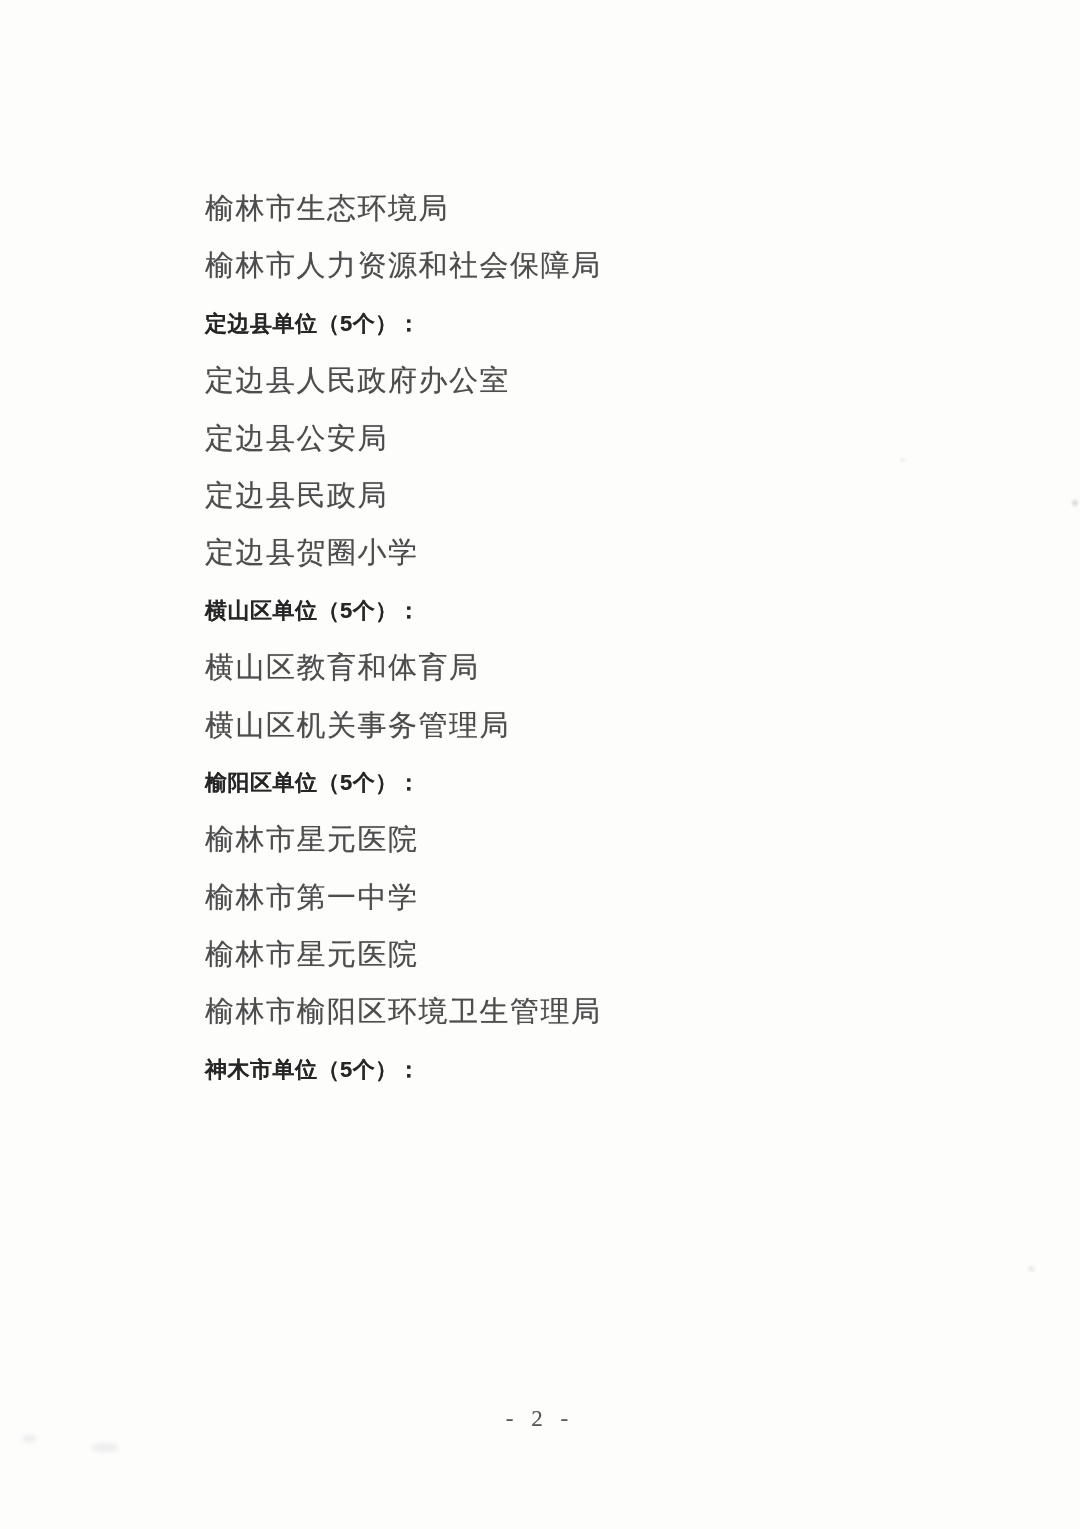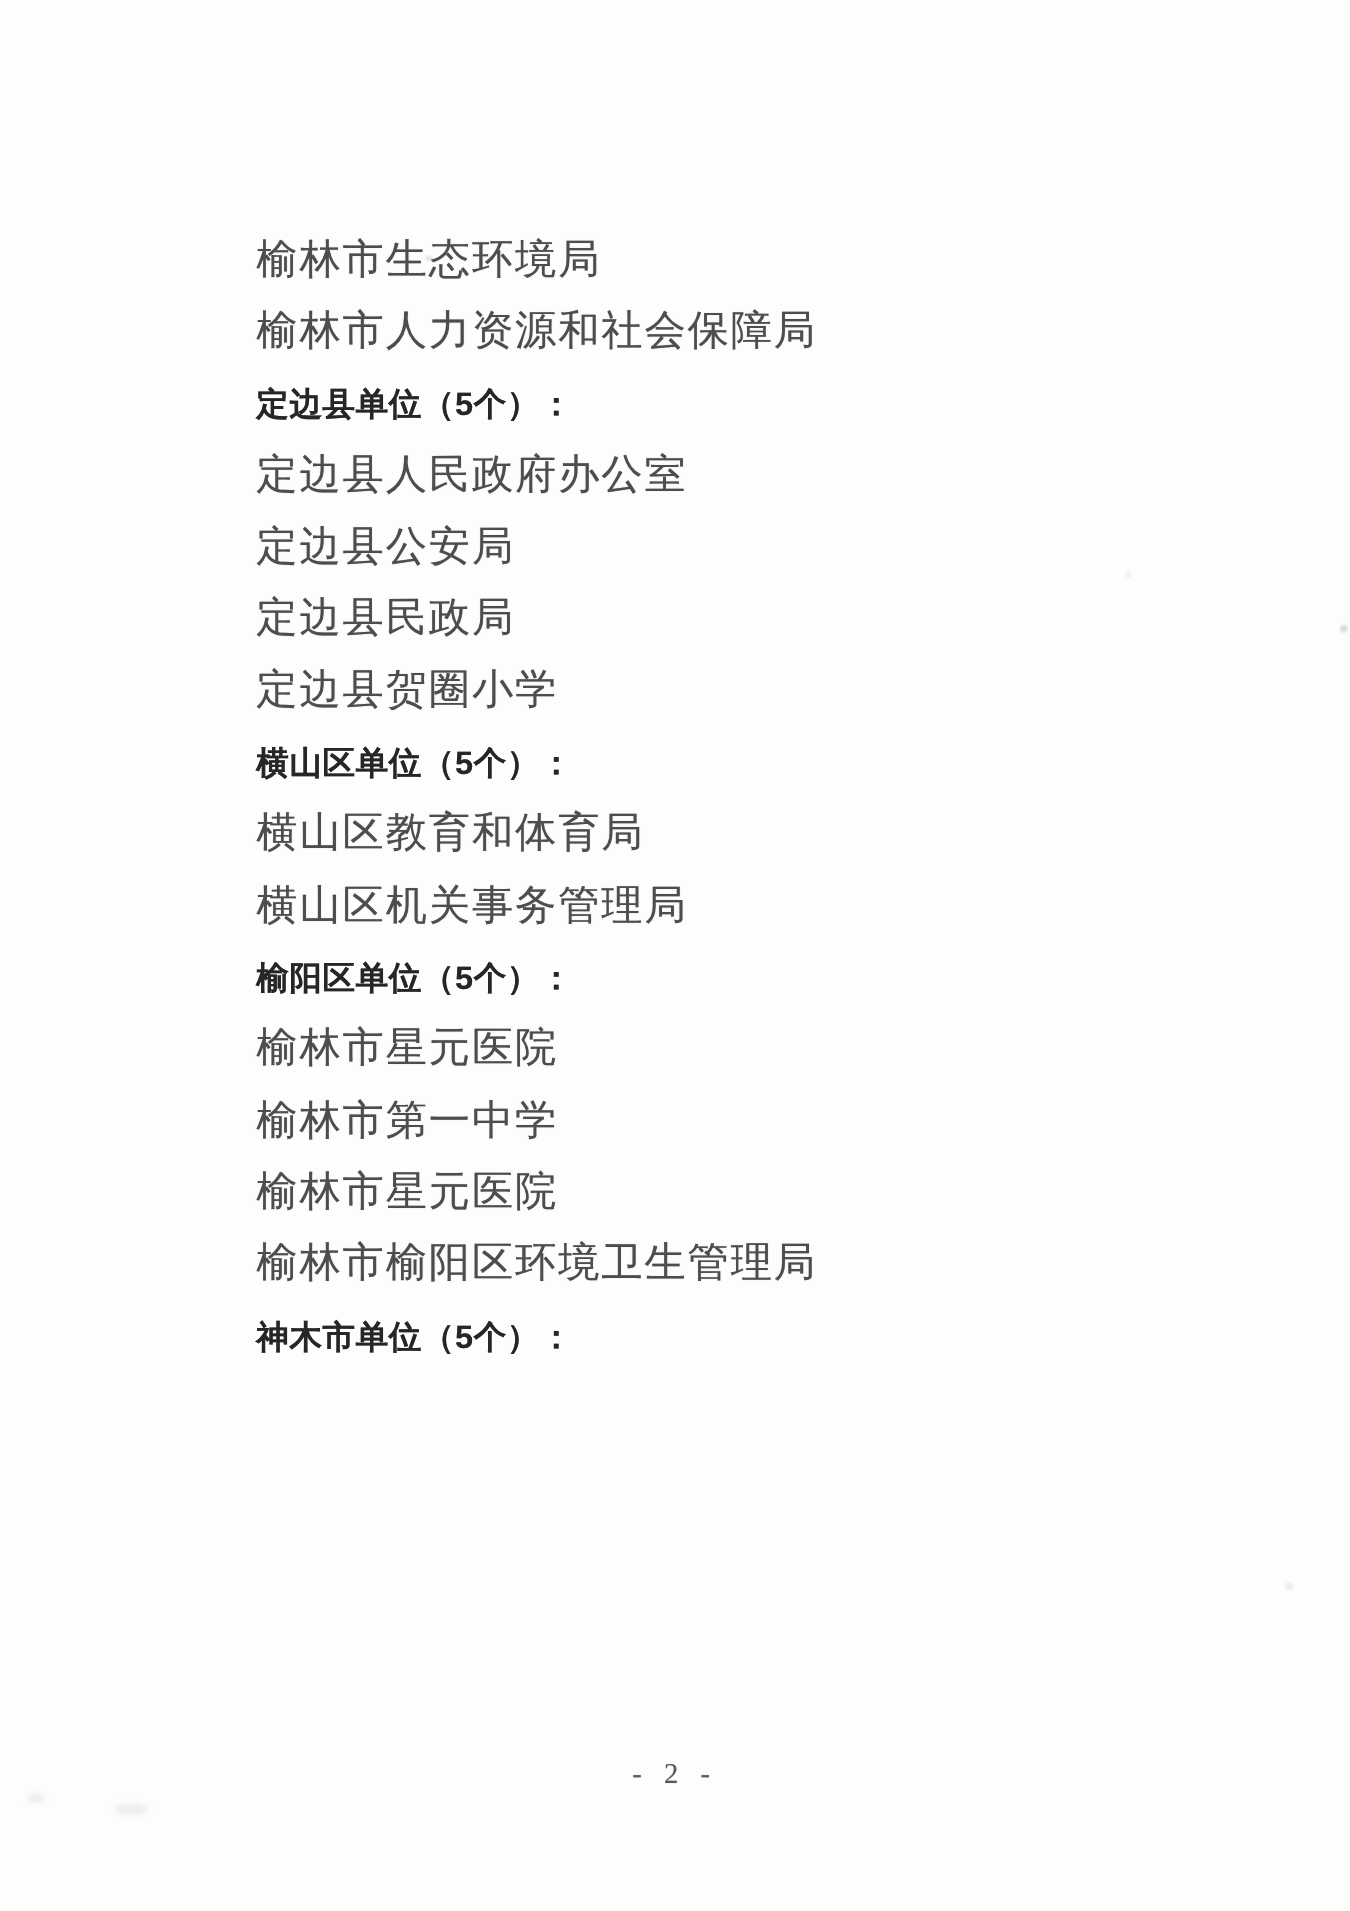--- a/index.html
+++ b/index.html
@@ -16,31 +16,31 @@
   }
   .doc-body {
     position: absolute;
     left: 205px;
     top: 180px;
     width: 800px;
   }
   .line {
     height: 57.4px;
     line-height: 57.4px;
-    font-size: 33px;
+    font-size: 29px;
     color: #4d4d4d;
     letter-spacing: 1.5px;
     white-space: nowrap;
     text-shadow: 0 0 0.7px rgba(90,90,90,0.55);
     font-weight: 400;
   }
   .line.heading {
     font-family: "Liberation Sans", sans-serif;
     font-weight: 700;
-    font-size: 26px;
+    font-size: 22px;
     color: #262626;
     letter-spacing: 0.5px;
     text-shadow: 0 0 0.5px rgba(30,30,30,0.6);
   }
   .page-number {
     position: absolute;
     top: 1398px;
     left: 0;
     width: 100%;
     height: 42px;

